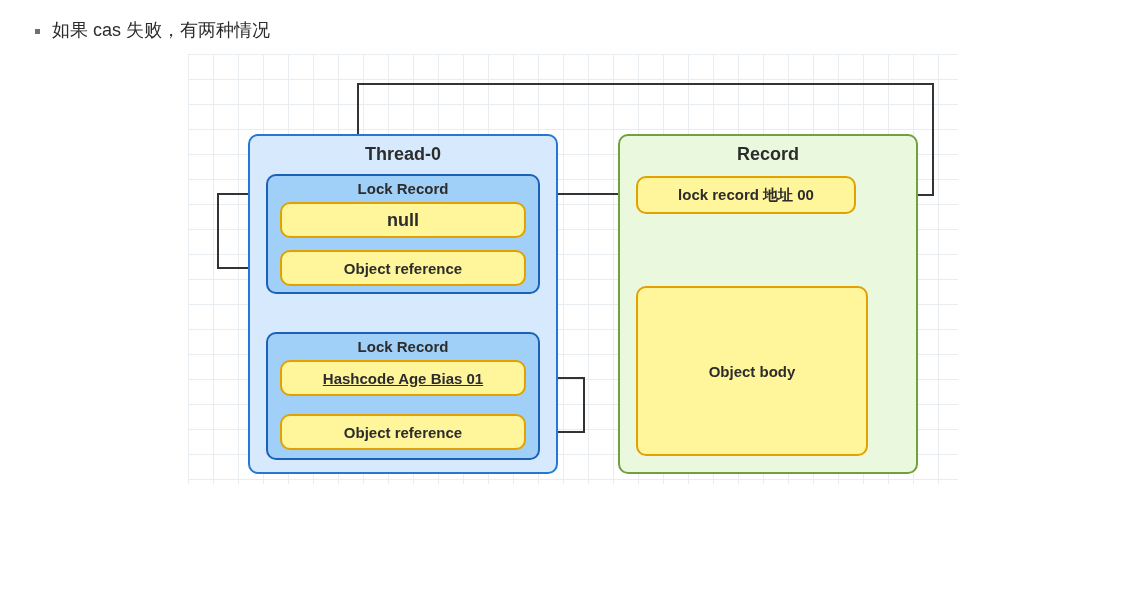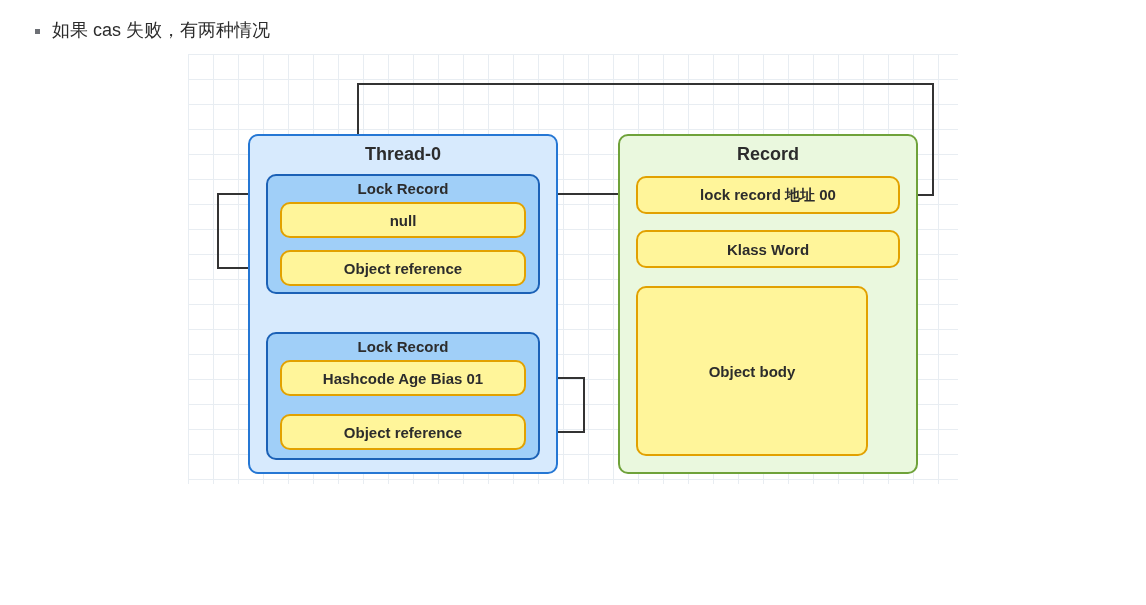--- a/index.html
+++ b/index.html
@@ -76,21 +76,21 @@
     border-color: #1b61b6;
     align-items: flex-start;
     padding-top: 4px;
     font-size: 15px;
   }
   .lr-null {
     left: 92px; top: 148px;
     width: 246px; height: 36px;
     background: #fff59a;
     border-color: #e2a100;
-    font-size: 15px;
+    font-size: 18px;
   }
   .lr-objref1 {
     left: 92px; top: 196px;
     width: 246px; height: 36px;
     background: #fff59a;
     border-color: #e2a100;
     font-size: 15px;
   }
   
   .lr-bottom {
@@ -101,41 +101,42 @@
     align-items: flex-start;
     padding-top: 4px;
     font-size: 15px;
   }
   .lr-hash {
     left: 92px; top: 306px;
     width: 246px; height: 36px;
     background: #fff59a;
     border-color: #e2a100;
     font-size: 15px;
+    text-decoration: underline;
   }
   .lr-objref2 {
     left: 92px; top: 360px;
     width: 246px; height: 36px;
     background: #fff59a;
     border-color: #e2a100;
     font-size: 15px;
   }
   
   .obj-outer {
     left: 430px; top: 80px;
     width: 300px; height: 340px;
     background: #eaf8de;
     border-color: #6fa23a;
     align-items: flex-start;
     padding-top: 8px;
     font-size: 18px;
   }
   .obj-lockrec {
     left: 448px; top: 122px;
-    width: 264px; height: 38px;
+    width: 220px; height: 38px;
     background: #fff59a;
     border-color: #e2a100;
     font-size: 15px;
   }
   .obj-klass {
     left: 448px; top: 176px;
     width: 264px; height: 38px;
     background: #fff59a;
     border-color: #e2a100;
     font-size: 15px;
@@ -204,20 +205,17 @@
   <div class="box lr-objref2">
     <span>Object reference</span>
   </div>
 
   <div class="box obj-outer">
     <span>Record</span>
   </div>
   <div class="box obj-lockrec">
     <span>lock record 地址 00</span>
   </div>
-  <div class="box obj-klass">
-    <span>Klass Word</span>
-  </div>
   <div class="box obj-body">
     <span>Object body</span>
   </div>
 
 </div>
 
 </body></html>

